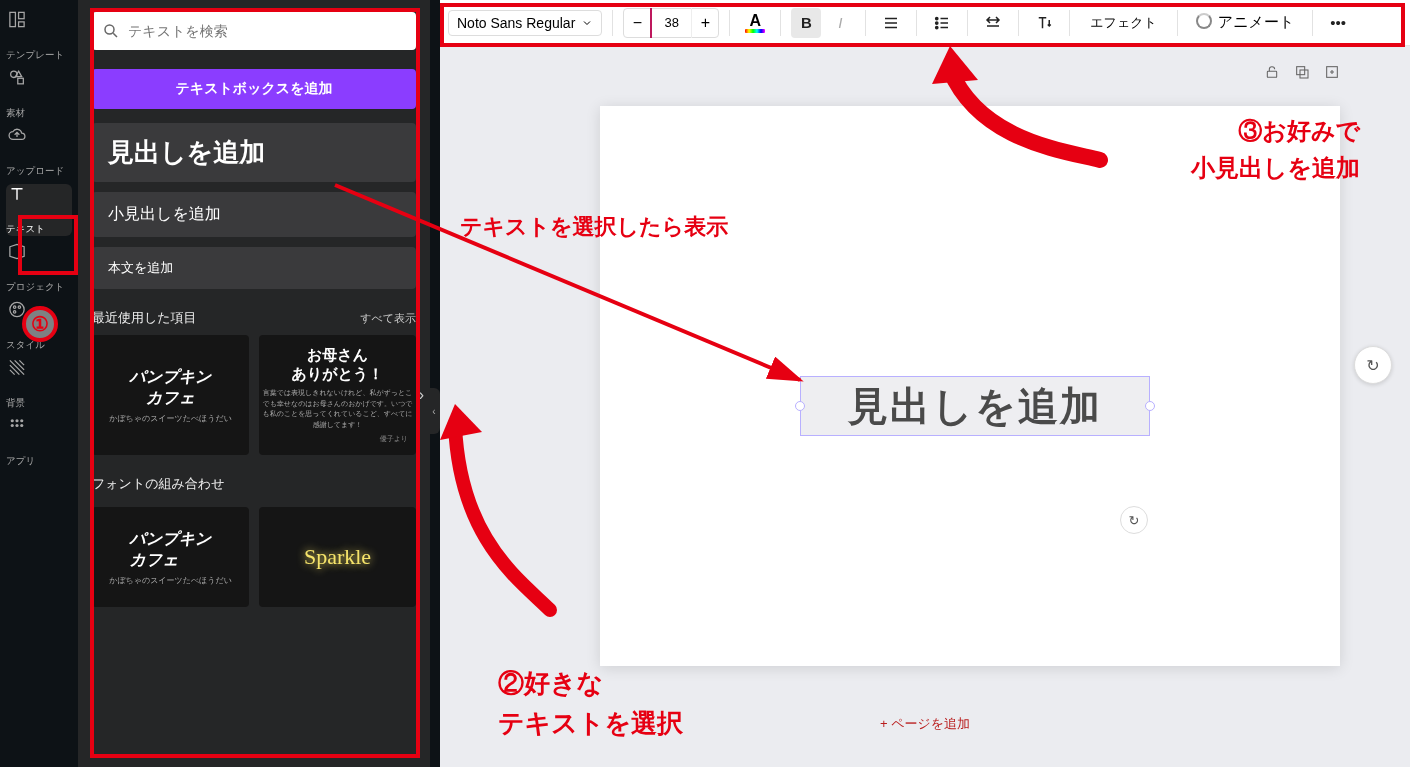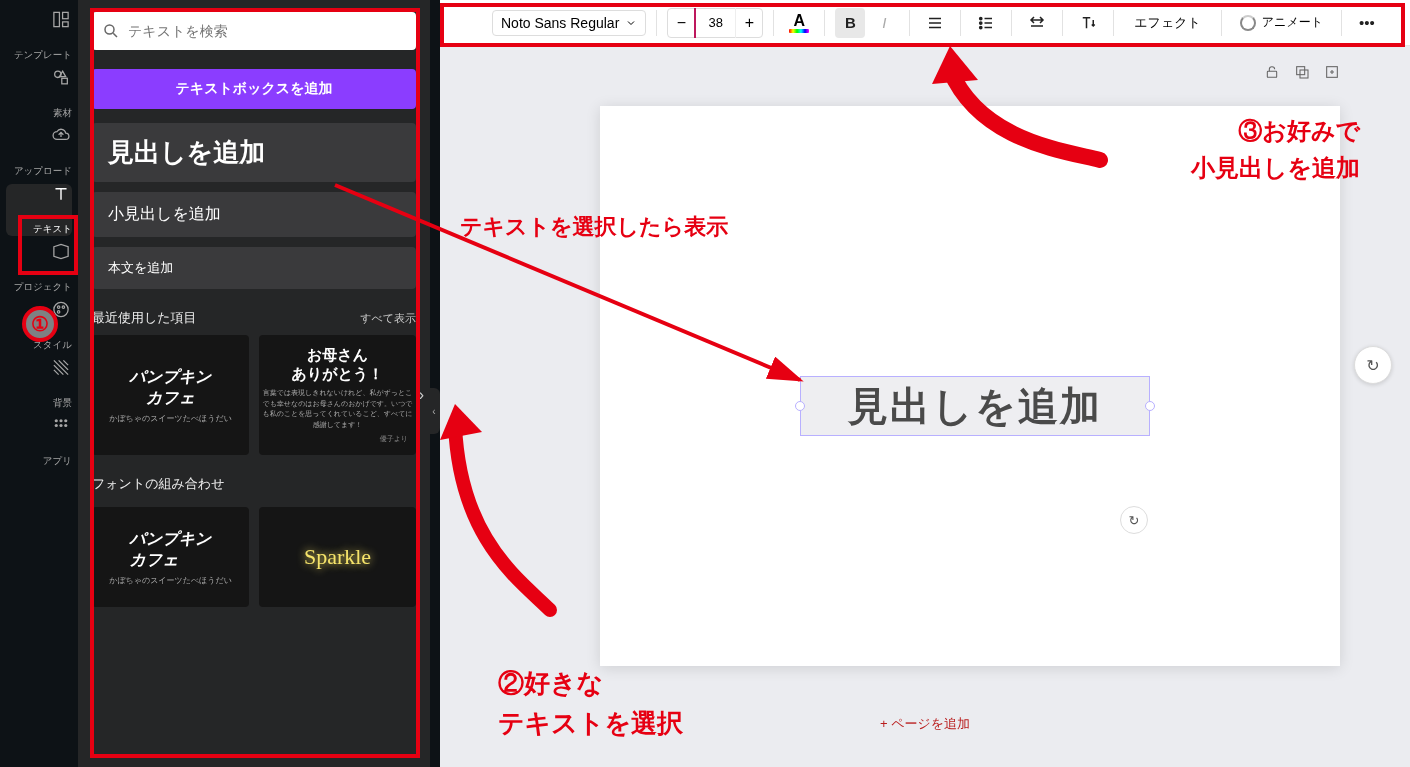--- a/index.html
+++ b/index.html
@@ -1,20 +1,20 @@
 <!DOCTYPE html>
 <html><head>
 <meta charset="utf-8">
 <style>
 * { box-sizing: border-box; margin: 0; padding: 0; }
 body { font-family: -apple-system, "Segoe UI", sans-serif; background: #0d1216; overflow: hidden; width: 1410px; height: 767px; position: relative; }
 
 
 .rail { position: absolute; left: 0; top: 0; width: 78px; height: 767px; background: #0d1216; display: flex; flex-direction: column; align-items: center; padding-top: 10px; gap: 6px; }
-.rail-item { width: 66px; height: 52px; display: flex; flex-direction: column; align-items: flex-end; justify-content: center; gap: 20px; color: #a6a6a6; font-size: 10px; cursor: pointer; border-radius: 6px; }
+.rail-item { width: 66px; height: 52px; display: flex; flex-direction: column; align-items: flex-start; justify-content: center; gap: 20px; color: #a6a6a6; font-size: 10px; cursor: pointer; border-radius: 6px; }
 .rail-item.active { background: #252627; color: #fff; }
 .rail-item svg { width: 22px; height: 22px; }
 .rail-item span { font-size: 9.5px; }
 .rail-selected-box { position: absolute; left: 18px; top: 215px; width: 60px; height: 60px; border: 4px solid #e60012; z-index: 50; pointer-events: none; }
 
 
 .panel { position: absolute; left: 78px; top: 0; width: 352px; height: 767px; background: #252627; padding: 12px 14px; overflow: hidden; }
 .panel-outline { position: absolute; left: 90px; top: 8px; width: 330px; height: 750px; border: 4px solid #e60012; z-index: 45; pointer-events: none; }
 .search { width: 100%; height: 38px; background: #fff; border-radius: 4px; display: flex; align-items: center; padding: 0 10px; margin-bottom: 19px; }
 .search svg { width: 18px; height: 18px; color: #666; }
@@ -36,32 +36,32 @@
 .thumb.mother .m3 { font-size: 7px; color: #888; margin-top: 4px; align-self: flex-end; padding-right: 6px; }
 .carousel-next { position: absolute; right: -8px; top: 50%; transform: translateY(-50%); color: #ccc; font-size: 16px; cursor: pointer; }
 .thumbs2 { display: flex; gap: 10px; margin-top: 14px; }
 .thumb2 { flex: 1; height: 100px; background: #151515; border-radius: 4px; color: #fff; display: flex; flex-direction: column; align-items: center; justify-content: center; }
 .sparkle { font-family: cursive; font-size: 22px; color: #f5e36a; text-shadow: 0 0 8px #f5e36a; }
 .panel-handle { position: absolute; left: 428px; top: 388px; width: 12px; height: 46px; background: #252627; border-radius: 0 6px 6px 0; display: flex; align-items: center; justify-content: center; color: #aaa; font-size: 10px; cursor: pointer; }
 
 
 .toolbar { position: absolute; left: 440px; top: 0; right: 0; height: 46px; background: #fff; border-bottom: 1px solid #e6e6e6; display: flex; align-items: center; padding: 0 8px; gap: 4px; z-index: 5; }
 .toolbar-outline { position: absolute; left: 440px; top: 3px; width: 965px; height: 44px; border: 4px solid #e60012; z-index: 50; pointer-events: none; }
-.tb-font { display: flex; align-items: center; gap: 6px; padding: 4px 8px; border: 1px solid #ddd; border-radius: 4px; font-size: 14px; cursor: pointer; min-width: 150px; margin-left: 44px; }
+.tb-font { display: flex; align-items: center; gap: 6px; padding: 4px 8px; border: 1px solid #ddd; border-radius: 4px; font-size: 14px; cursor: pointer; min-width: 150px; }
 .tb-sep { width: 1px; height: 26px; background: #e2e2e2; margin: 0 6px; }
 .tb-btn { width: 30px; height: 30px; display: flex; align-items: center; justify-content: center; cursor: pointer; border-radius: 4px; color: #222; font-size: 15px; }
 .tb-btn.active { background: #e8e8e8; font-weight: 800; }
 .tb-size { display: flex; align-items: center; border: 1px solid #ddd; border-radius: 4px; height: 30px; }
 .tb-size .step { width: 26px; text-align: center; cursor: pointer; font-size: 16px; }
 .tb-size .val { width: 42px; text-align: center; font-size: 13px; border-left: 2px solid #be185d; border-right: 1px solid #eee; line-height: 30px; }
 .tb-color { display: flex; flex-direction: column; align-items: center; cursor: pointer; width: 30px; }
 .tb-color .A { font-size: 16px; font-weight: 700; line-height: 1; }
 .tb-color .bar { width: 20px; height: 4px; background: linear-gradient(90deg,#f00,#ff0,#0f0,#0ff,#00f,#f0f); border-radius: 1px; }
 .tb-label { padding: 0 10px; font-size: 13px; cursor: pointer; }
-.tb-anim { display: flex; align-items: center; gap: 6px; padding: 0 8px; font-size: 12px; cursor: pointer; }
+.tb-anim { display: flex; align-items: flex-start; gap: 6px; padding: 0 8px; font-size: 15px; cursor: pointer; }
 .tb-anim .ring { width: 16px; height: 16px; border: 2px solid #888; border-radius: 50%; border-top-color: #ccc; }
 
 
 .canvas-wrap { position: absolute; left: 440px; top: 46px; right: 0; bottom: 0; background: #ebecf0; }
 .page-tools { position: absolute; right: 68px; top: 16px; display: flex; gap: 10px; color: #666; }
 .page-tools .pt { width: 20px; height: 20px; cursor: pointer; display: flex; align-items: center; justify-content: center; }
 .canvas-page { position: absolute; left: 160px; top: 60px; width: 740px; height: 560px; background: #fff; box-shadow: 0 2px 14px rgba(0,0,0,0.12); }
 .textbox { position: absolute; left: 200px; top: 270px; width: 350px; height: 60px; border: 1px solid #b8b0ff; background: rgba(200,200,210,0.3); display: flex; align-items: center; justify-content: center; }
 .textbox .txt { font-size: 40px; font-weight: 600; color: #4a4a4a; letter-spacing: 2px; }
 .handle { position: absolute; width: 10px; height: 10px; background: #fff; border: 1px solid #b8b0ff; border-radius: 50%; }

